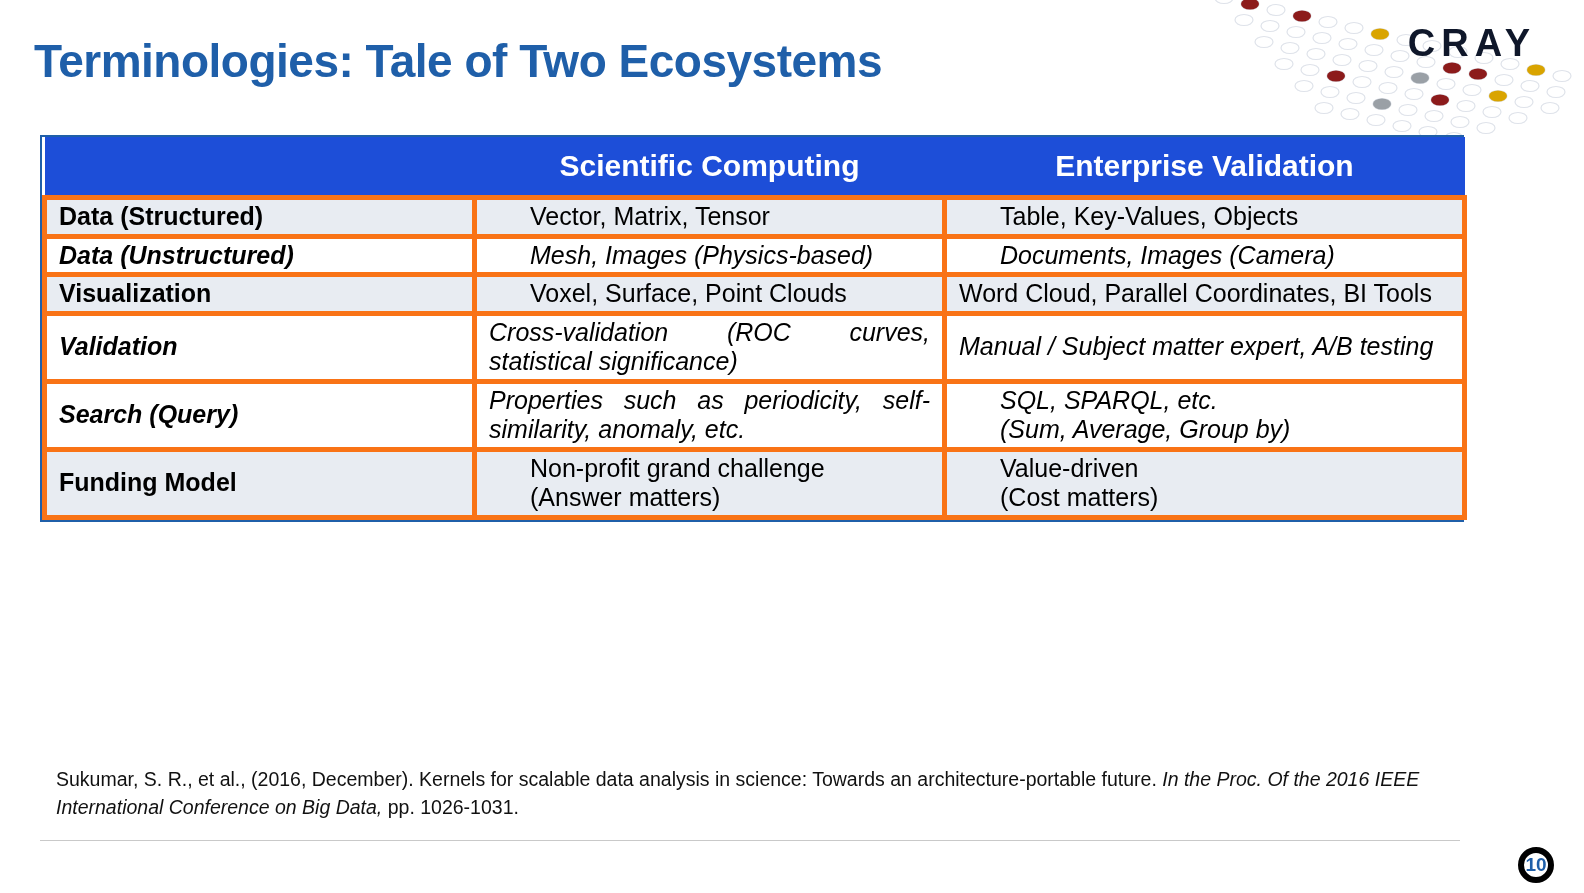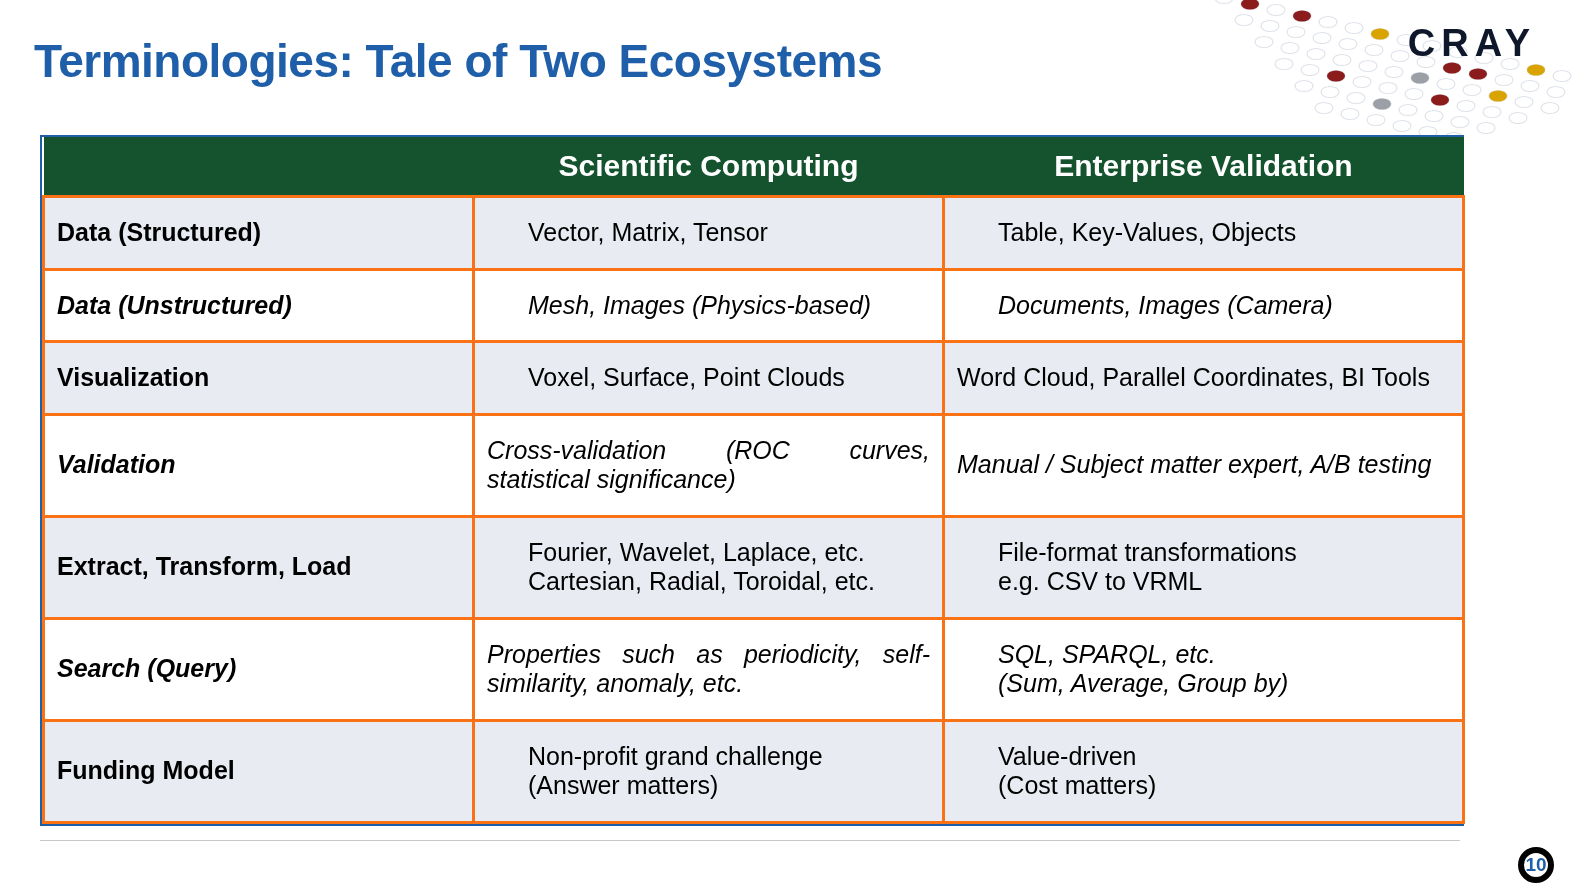--- a/index.html
+++ b/index.html
@@ -71,35 +71,35 @@
   table.main {
     width: 100%;
     border-collapse: collapse;
     table-layout: fixed;
   }
   table.main col.c0 { width: 430px; }
   table.main col.c1 { width: 470px; }
   table.main col.c2 { width: 520px; }
 
   table.main thead th {
-    background: #14532d;
+    background: #1d4ed8;
     color: #ffffff;
     font-size: 30px;
     font-weight: bold;
     padding: 12px 10px;
     text-align: center;
     border: none;
   }
   table.main thead th.blank { }
 
   table.main tbody td {
-    border: 3px solid #f97316;
+    border: 5px solid #f97316;
     font-size: 25px;
     color: #000000;
-    padding: 20px 12px;
+    padding: 2px 12px;
     vertical-align: middle;
     line-height: 1.18;
   }
   table.main tbody tr.shade td { background: #e8ecf2; }
   table.main tbody tr.plain td { background: #ffffff; font-style: italic; }
 
   td.rowlabel {
     font-weight: bold;
     font-size: 25px;
     padding-left: 14px;
@@ -292,31 +292,20 @@
           <td>
             <span class="cellline">Voxel, Surface, Point Clouds</span>
           </td>
           <td class="just">Word Cloud, Parallel Coordinates, BI Tools</td>
         </tr>
         <tr class="plain">
           <td class="rowlabel">Validation</td>
           <td class="just">Cross-validation (ROC curves, statistical significance)</td>
           <td class="just">Manual / Subject matter expert, A/B testing</td>
         </tr>
-        <tr class="shade">
-          <td class="rowlabel">Extract, Transform, Load</td>
-          <td>
-            <span class="cellline">Fourier, Wavelet, Laplace, etc.</span>
-            <span class="cellline">Cartesian, Radial, Toroidal, etc.</span>
-          </td>
-          <td>
-            <span class="cellline">File-format transformations</span>
-            <span class="cellline">e.g. CSV to VRML</span>
-          </td>
-        </tr>
         <tr class="plain">
           <td class="rowlabel">Search (Query)</td>
           <td class="just">Properties such as periodicity, self-similarity, anomaly, etc.</td>
           <td>
             <span class="cellline">SQL, SPARQL, etc.</span>
             <span class="cellline">(Sum, Average, Group by)</span>
           </td>
         </tr>
         <tr class="shade">
           <td class="rowlabel">Funding Model</td>
@@ -326,17 +315,20 @@
           </td>
           <td>
             <span class="cellline">Value-driven</span>
             <span class="cellline">(Cost matters)</span>
           </td>
         </tr>
       </tbody>
     </table>
   </div>
 
+  <div class="citation">
+    <span>Sukumar, S. R., et al., (2016, December). Kernels for scalable data analysis in science: Towards an architecture-portable future. </span><i>In the Proc. Of the 2016 IEEE International Conference on Big Data,</i><span> pp. 1026-1031.</span>
+  </div>
 
   <div class="footer-rule"></div>
   <div class="page-num">10</div>
 
 </div>
 
 </body></html>

